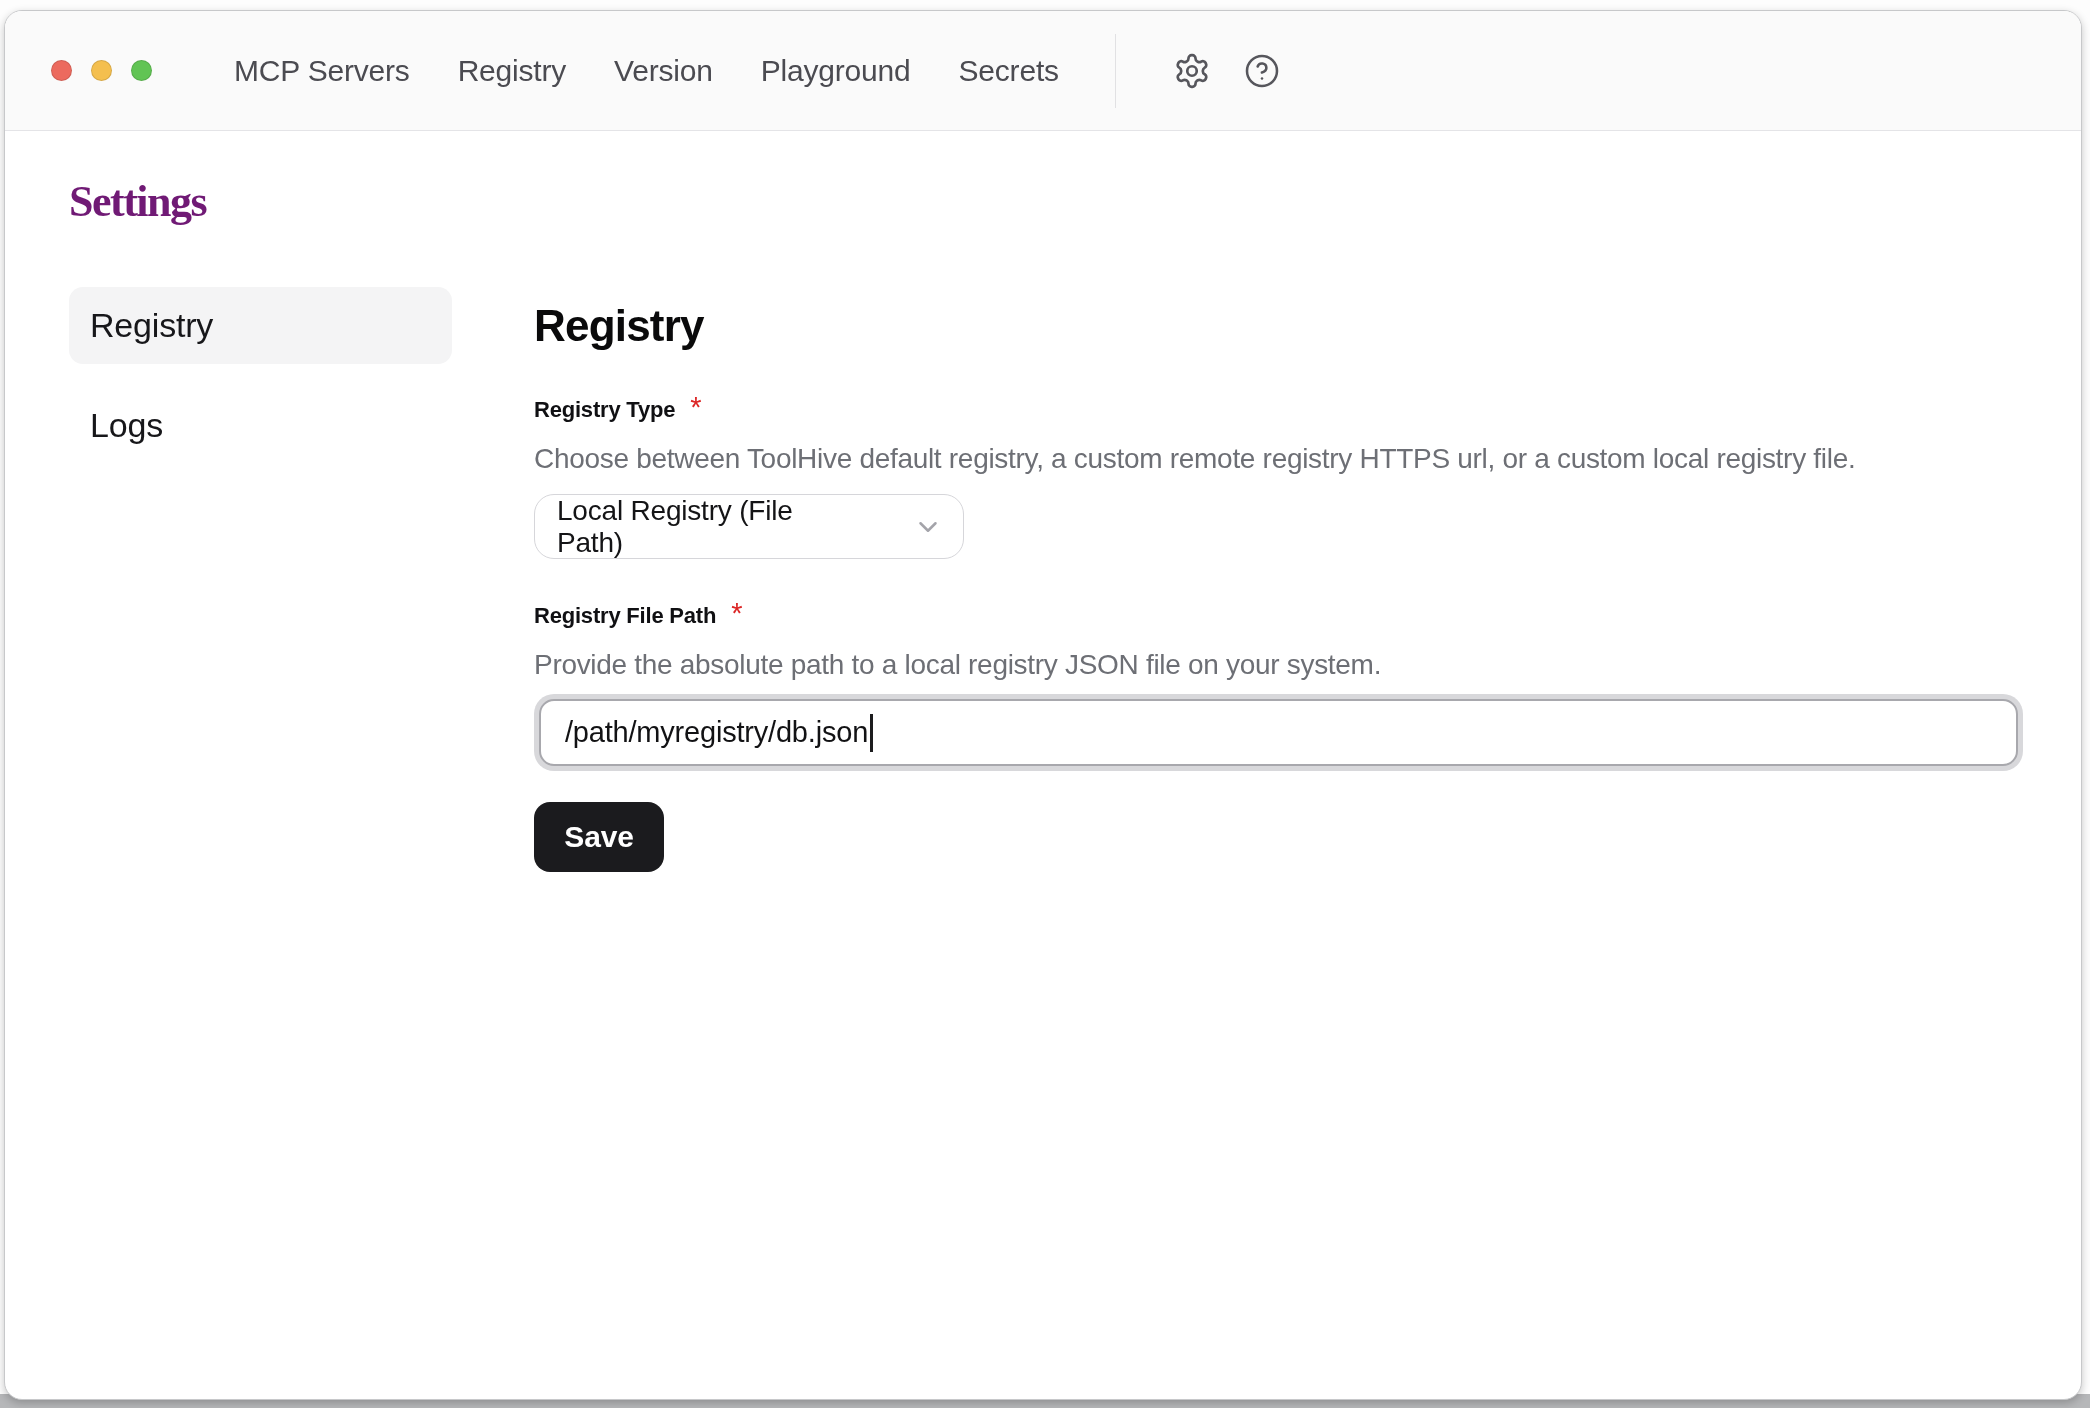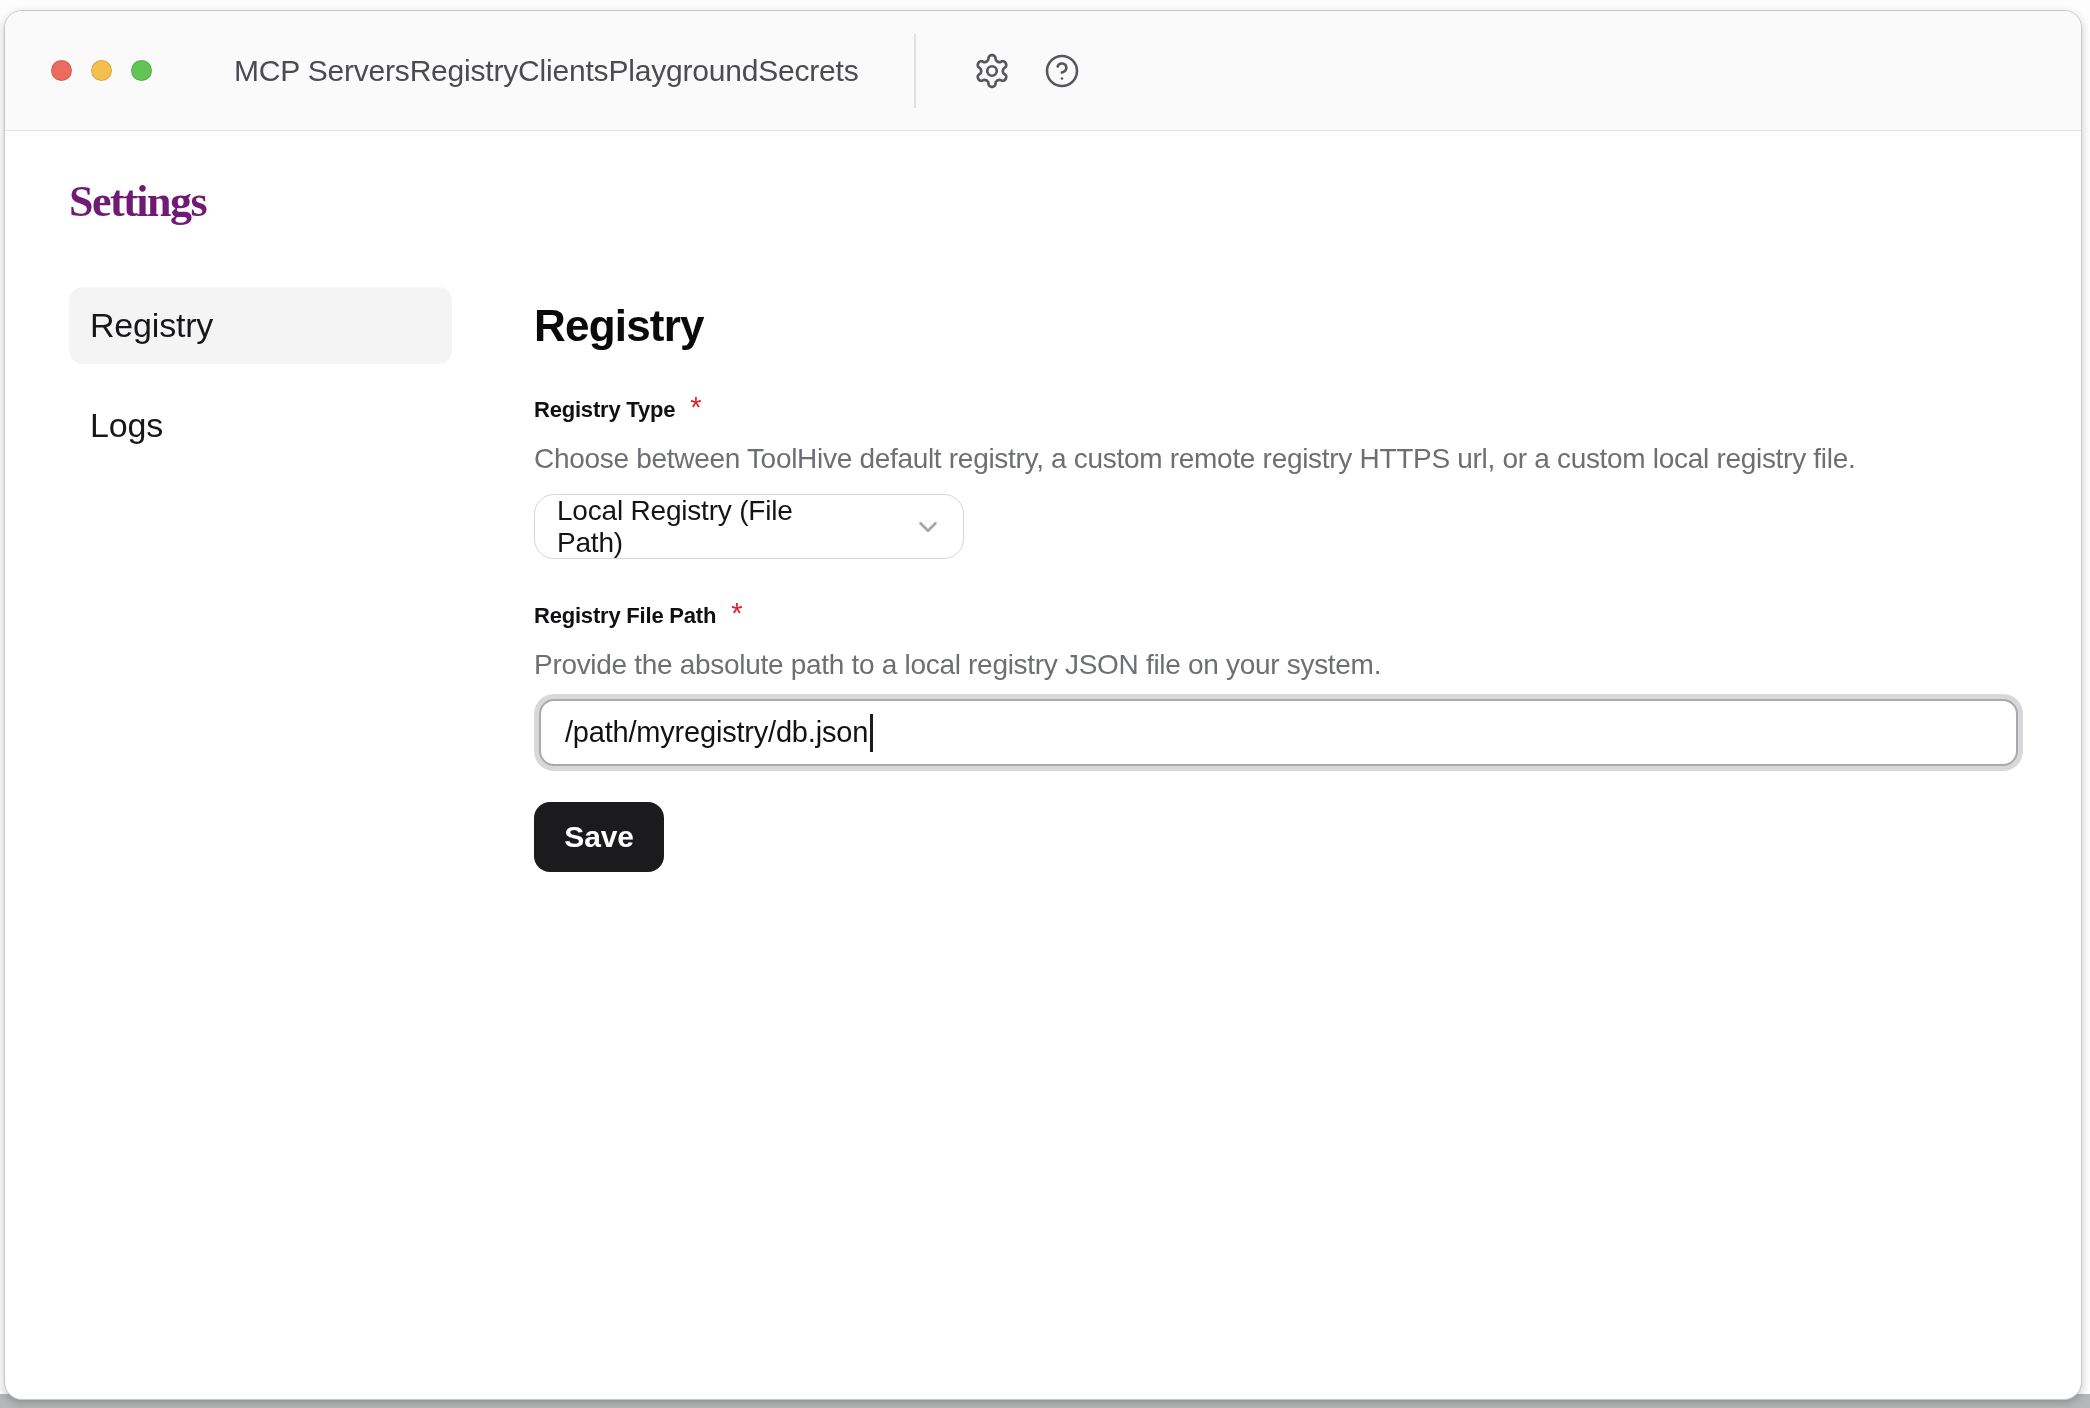--- a/index.html
+++ b/index.html
@@ -34,21 +34,21 @@
     border-bottom:1px solid #e4e4e7;
     display:flex; align-items:center;
     padding-left:46px;
   }
   .traffic-lights { display:flex; align-items:center; gap:19px; margin-right:82px; }
   .light { width:21px; height:21px; border-radius:50%; display:inline-block; }
   .light.red    { background:var(--traffic_red,#ec6a5e);    border:1px solid rgba(0,0,0,0.12); }
   .light.yellow { background:var(--traffic_yellow,#f4bf4e); border:1px solid rgba(0,0,0,0.12); }
   .light.green  { background:var(--traffic_green,#61c454);  border:1px solid rgba(0,0,0,0.12); }
 
-  .topnav { display:flex; align-items:center; }
+  .topnav { display:flex; align-items:center; gap:48px; }
   .nav-item {
     font-size:30px; color:#4b4b51; letter-spacing:-0.2px; cursor:default;
     white-space:nowrap;
   }
   .nav-divider { width:1.5px; height:74px; background:#e1e1e3; margin:0 52px 0 56px; }
   .icon-btn {
     background:none; border:none; display:flex; align-items:center; justify-content:center;
     width:48px; height:48px; cursor:default;
   }
   .icon-btn + .icon-btn { margin-left:22px; }
@@ -135,21 +135,21 @@
   <header class="titlebar">
     <div class="traffic-lights">
       <span class="light red"></span>
       <span class="light yellow"></span>
       <span class="light green"></span>
     </div>
 
     <nav class="topnav">
       <span class="nav-item">MCP Servers</span>
       <span class="nav-item">Registry</span>
-      <span class="nav-item">Clients</span>
+      <span class="nav-item">Version</span>
       <span class="nav-item">Playground</span>
       <span class="nav-item">Secrets</span>
     </nav>
 
     <div class="nav-divider"></div>
 
     <button class="icon-btn">
       <svg width="38" height="38" viewBox="0 0 24 24" fill="none" stroke-width="1.7" stroke-linecap="round" stroke-linejoin="round">
         <path d="M12.22 2h-.44a2 2 0 0 0-2 2v.18a2 2 0 0 1-1 1.73l-.43.25a2 2 0 0 1-2 0l-.15-.08a2 2 0 0 0-2.73.73l-.22.38a2 2 0 0 0 .73 2.73l.15.1a2 2 0 0 1 1 1.72v.51a2 2 0 0 1-1 1.74l-.15.09a2 2 0 0 0-.73 2.73l.22.38a2 2 0 0 0 2.73.73l.15-.08a2 2 0 0 1 2 0l.43.25a2 2 0 0 1 1 1.73V20a2 2 0 0 0 2 2h.44a2 2 0 0 0 2-2v-.18a2 2 0 0 1 1-1.73l.43-.25a2 2 0 0 1 2 0l.15.08a2 2 0 0 0 2.73-.73l.22-.39a2 2 0 0 0-.73-2.73l-.15-.08a2 2 0 0 1-1-1.74v-.5a2 2 0 0 1 1-1.74l.15-.09a2 2 0 0 0 .73-2.73l-.22-.38a2 2 0 0 0-2.73-.73l-.15.08a2 2 0 0 1-2 0l-.43-.25a2 2 0 0 1-1-1.73V4a2 2 0 0 0-2-2z"></path>
         <circle cx="12" cy="12" r="3"></circle>

